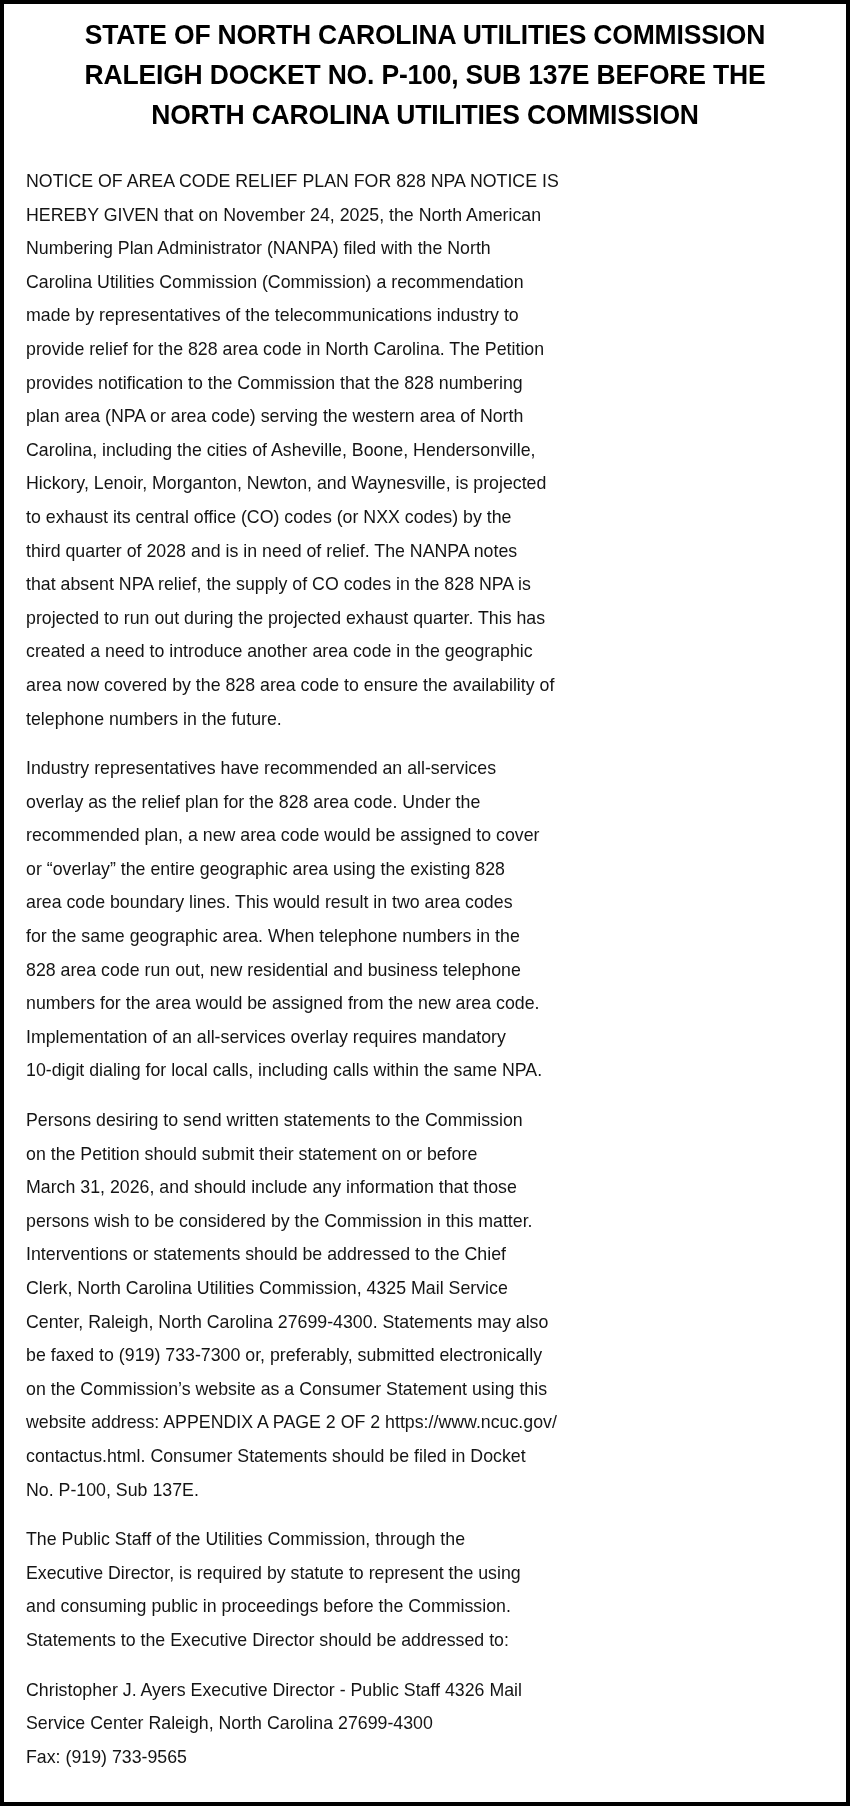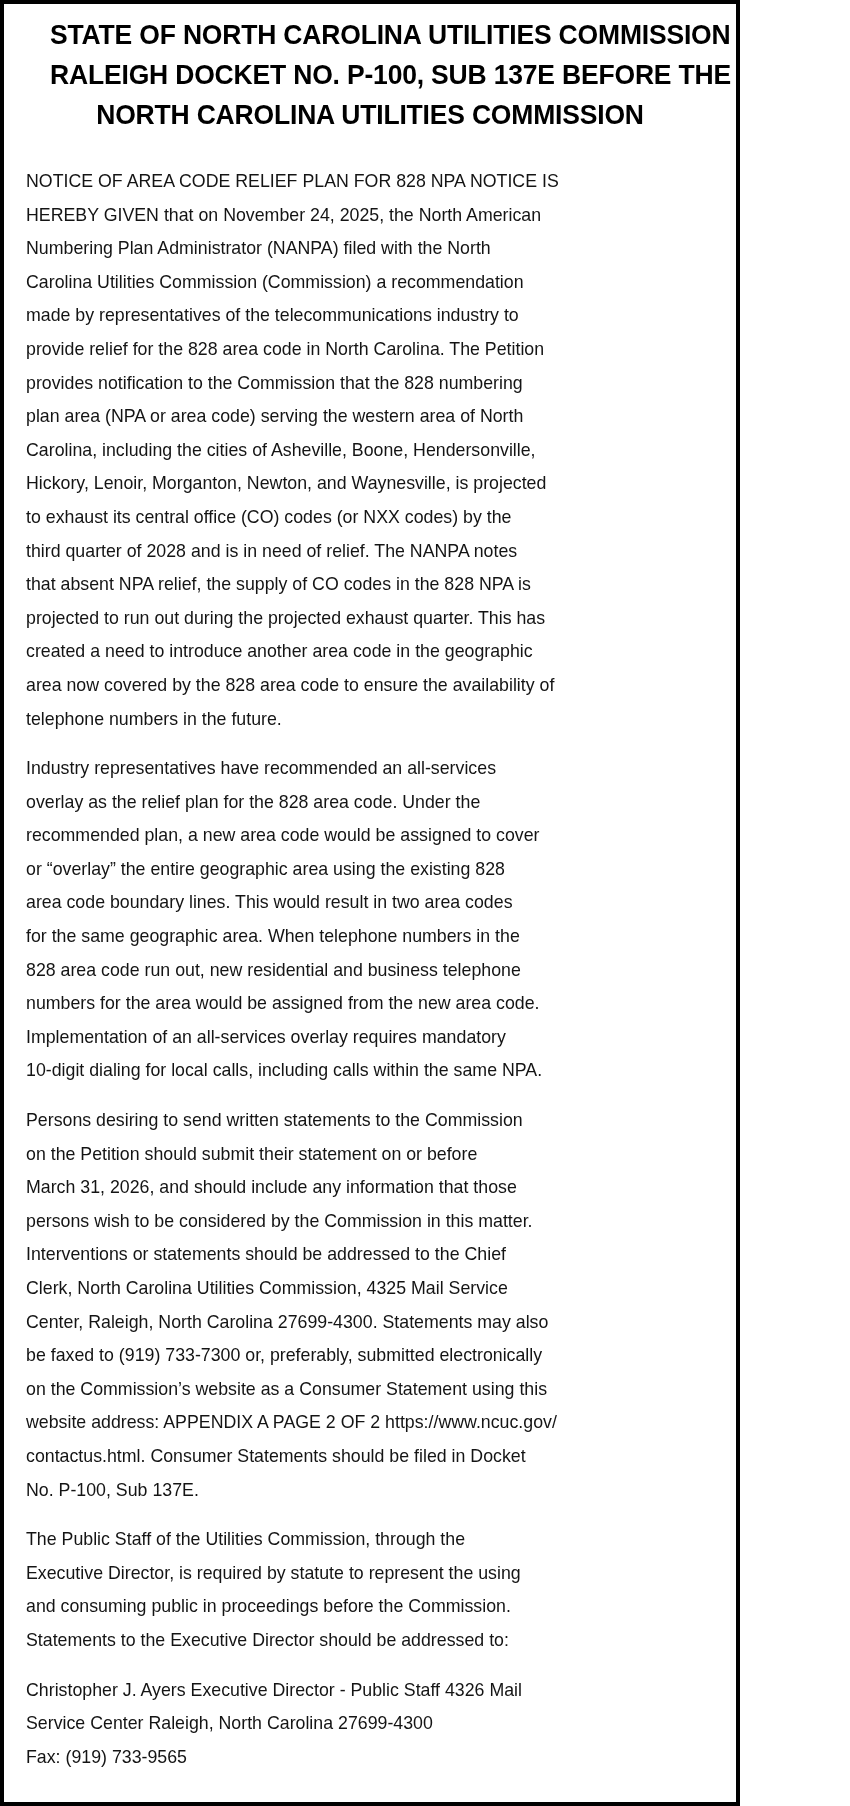--- a/index.html
+++ b/index.html
@@ -8,21 +8,21 @@
       background: #ffffff;
     }
     body {
       width: 850px;
       height: 1806px;
       overflow: hidden;
     }
     .notice {
       position: relative;
       box-sizing: border-box;
-      width: 740px;
+      width: 850px;
       height: 1806px;
       border: 4px solid #000000;
       background: #ffffff;
       color: #111111;
       padding: 10px 22px 0 22px;
     }
     .title {
       font-family: "Liberation Sans", sans-serif;
       font-weight: bold;
       font-size: 28.5px;

